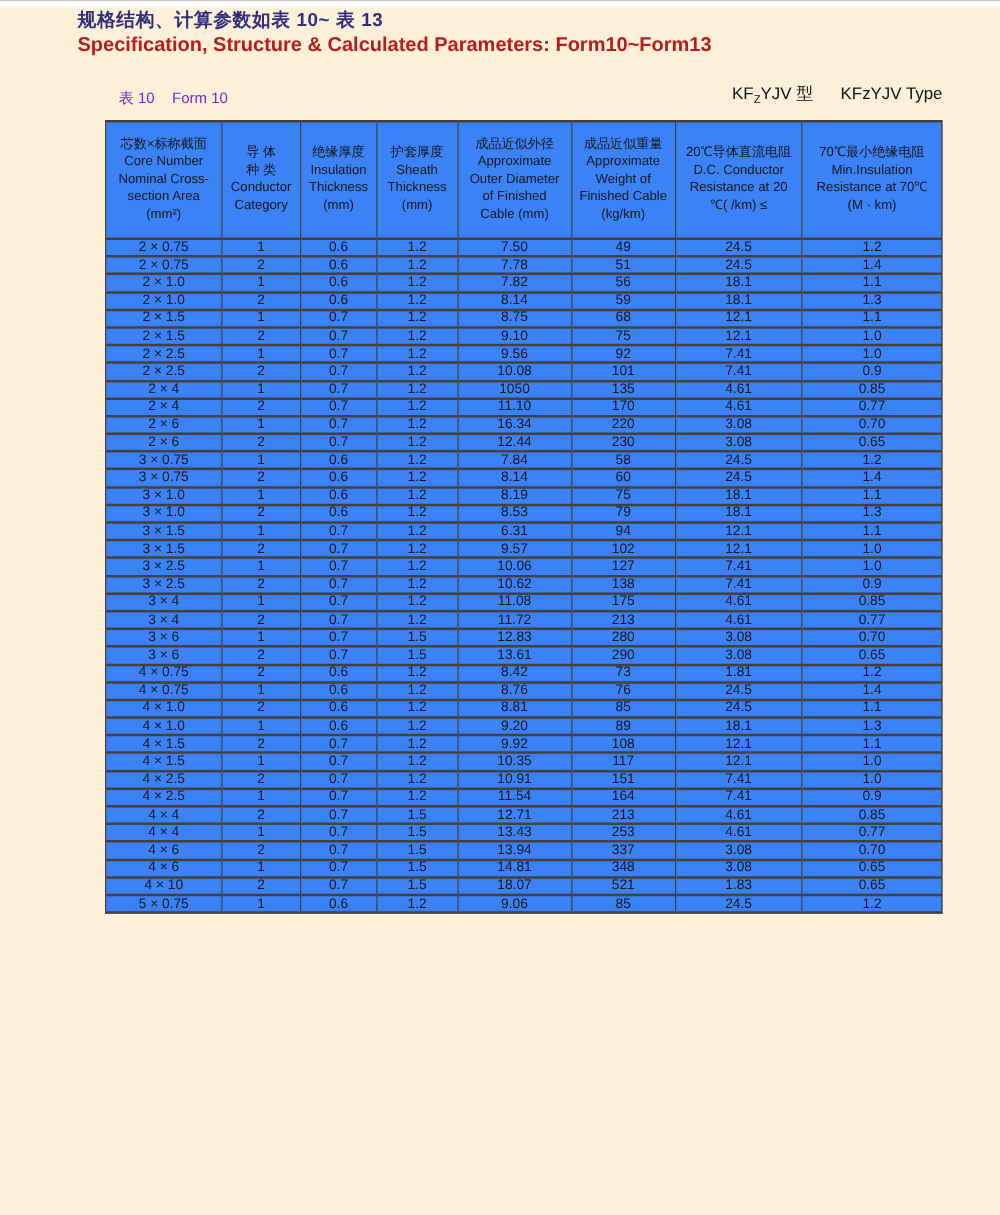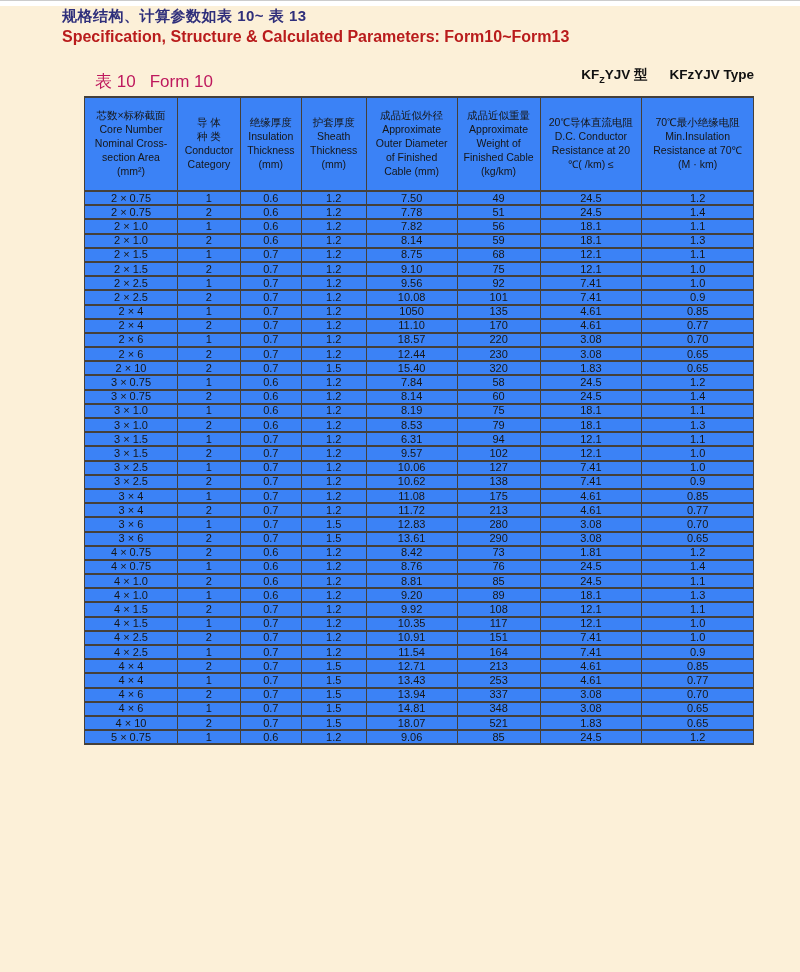--- a/index.html
+++ b/index.html
@@ -30,29 +30,29 @@
   .title-en {
     position: absolute;
     left: 62px; top: 28px;
     font-size: 16px;
     font-weight: bold;
     color: #b91c1c;
   }
   .caption {
     position: absolute;
     left: 95px; top: 70px;
-    font-size: 17px;
-    color: #be185d;
+    font-size: 12px;
+    color: #6d28d9;
   }
   .caption .gap { display: inline-block; width: 14px; }
   .type-label {
     position: absolute;
     right: 46px; top: 66px;
     font-size: 13.5px;
-    font-weight: bold;
+    font-weight: normal;
     color: #111111;
   }
   .type-label sub { font-size: 9px; }
   .type-label .gap { display: inline-block; width: 22px; }
   table.spec-table {
     position: absolute;
     left: 84px; top: 96px;
     width: 670px;
     border-collapse: collapse;
     table-layout: fixed;
@@ -249,43 +249,33 @@
           <td>11.10</td>
           <td>170</td>
           <td>4.61</td>
           <td>0.77</td>
         </tr>
         <tr>
           <td>2 × 6</td>
           <td>1</td>
           <td>0.7</td>
           <td>1.2</td>
-          <td>18.57</td>
+          <td>16.34</td>
           <td>220</td>
           <td>3.08</td>
           <td>0.70</td>
         </tr>
         <tr>
           <td>2 × 6</td>
           <td>2</td>
           <td>0.7</td>
           <td>1.2</td>
           <td>12.44</td>
           <td>230</td>
           <td>3.08</td>
-          <td>0.65</td>
-        </tr>
-        <tr>
-          <td>2 × 10</td>
-          <td>2</td>
-          <td>0.7</td>
-          <td>1.5</td>
-          <td>15.40</td>
-          <td>320</td>
-          <td>1.83</td>
           <td>0.65</td>
         </tr>
         <tr>
           <td>3 × 0.75</td>
           <td>1</td>
           <td>0.6</td>
           <td>1.2</td>
           <td>7.84</td>
           <td>58</td>
           <td>24.5</td>

